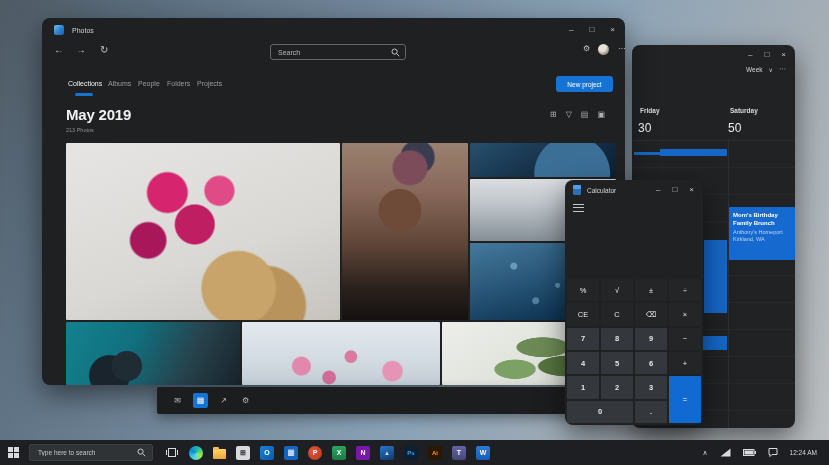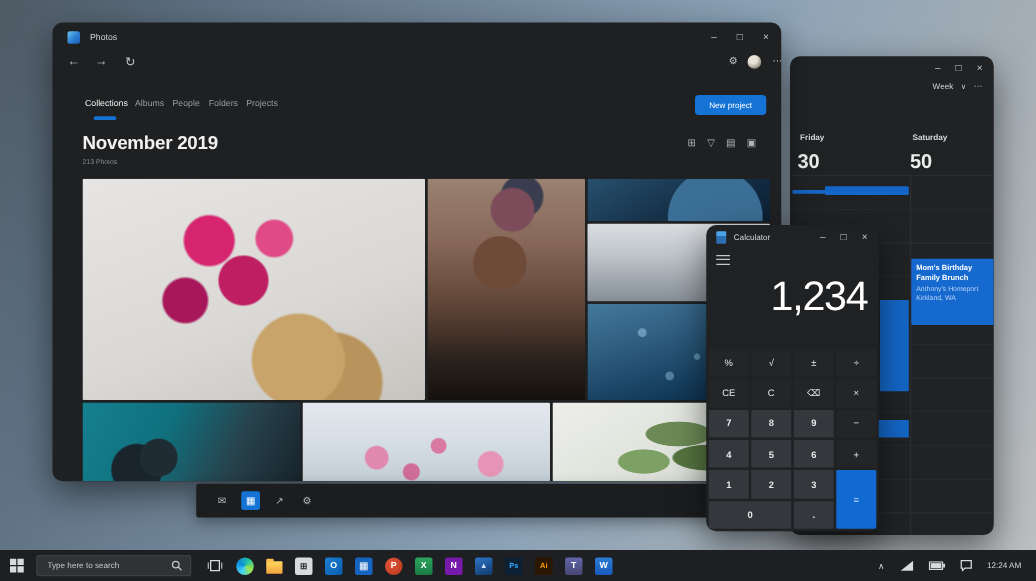--- a/index.html
+++ b/index.html
@@ -94,21 +94,21 @@
   .dock .d-active span { font-size:8px; color:#fff; }
 
   
   .calendar { left:632px; top:45px; width:163px; height:383px; z-index:2; background:#202224; overflow:hidden; }
   .c-ctls { position:absolute; right:9px; top:6px; display:flex; gap:12px; }
   .c-weekrow { position:absolute; right:9px; top:20px; display:flex; gap:6px; align-items:center; }
   .c-week { font-size:6.5px; color:#d6d7d8; }
   .c-chev { font-size:6px; color:#c2c3c4; }
   .c-more { font-size:7px; color:#c2c3c4; }
   .c-day { position:absolute; top:62px; font-size:6.5px; font-weight:700; color:#d9dadb; }
-  .c-date { position:absolute; top:76px; font-size:16px; color:#eceded;font-weight:bold; }
+  .c-date { position:absolute; top:76px; font-size:12px; color:#eceded; }
   .c-hline { position:absolute; left:0; top:95px; width:100%; height:1px; background:#2c2f32; }
   .c-hours { position:absolute; left:0; top:96px; width:100%; bottom:0;
     background:repeating-linear-gradient(180deg, rgba(0,0,0,0) 0 26px, #27292c 26px 27px); }
   .c-vline { position:absolute; left:96px; top:95px; width:1px; bottom:0; background:#2c2f32; }
   .c-allday-thin { position:absolute; left:2px; top:107px; width:26px; height:3px; background:#1467c8; }
   .c-allday { position:absolute; left:28px; top:104px; width:67px; height:7px; background:#1467c8; border-radius:1px; }
   .c-evt-tall { position:absolute; left:72px; top:195px; width:23px; height:73px; background:#1467c8; }
   .c-evt-small { position:absolute; left:61px; top:291px; width:34px; height:14px; background:#1467c8; }
   .c-card { position:absolute; left:97px; top:162px; width:66px; height:53px; background:#1669cf;
     padding:5px 4px; border-radius:1px; }
@@ -180,34 +180,41 @@
       <div class="winctls">
         <span class="ctl">–</span>
         <span class="ctl">□</span>
         <span class="ctl">×</span>
       </div>
     </div>
     <div class="p-nav">
       <span class="navbtn" style="left:12px">←</span>
       <span class="navbtn" style="left:34px">→</span>
       <span class="navbtn" style="left:58px">↻</span>
+      <div class="searchbox">
+        <input placeholder="Search" style="">
+        <svg class="ticon" width="9" height="9" viewBox="0 0 9 9" style="margin-right:5px">
+          <circle cx="3.6" cy="3.6" r="2.6" fill="none" stroke="#c2c3c4" stroke-width="1"></circle>
+          <line x1="5.6" y1="5.6" x2="8.2" y2="8.2" stroke="#c2c3c4" stroke-width="1"></line>
+        </svg>
+      </div>
       <span class="navbtn glyph" style="left:541px; font-size:8px">⚙</span>
       <div class="avatar" style="position:absolute; left:556px; top:2px"></div>
       <span class="navbtn glyph" style="left:576px; font-size:8px">⋯</span>
     </div>
     <div class="p-tabs">
       <span class="tab active" style="left:26px">Collections</span>
       <span class="tab" style="left:66px">Albums</span>
       <span class="tab" style="left:96px">People</span>
       <span class="tab" style="left:125px">Folders</span>
       <span class="tab" style="left:155px">Projects</span>
       <div class="tab-underline"></div>
       <button class="newproject">New project</button>
     </div>
-    <div class="p-heading">November 2019</div>
+    <div class="p-heading">May 2019</div>
     <div class="p-sub">213 Photos</div>
     <div class="p-tools">
       <span>⊞</span>
       <span>▽</span>
       <span>▤</span>
       <span>▣</span>
     </div>
     <div class="grid">
       <div class="tile t-flowers"></div>
       <div class="tile t-woman"></div>
@@ -262,21 +269,20 @@
     <div class="k-titlebar">
       <div class="k-icon"></div>
       <div class="k-title">Calculator</div>
       <div class="winctls" style="gap:12px">
         <span class="ctl">–</span>
         <span class="ctl">□</span>
         <span class="ctl">×</span>
       </div>
     </div>
     <div class="k-menu"></div>
-    <div class="k-display">1,234</div>
     <div class="keypad">
       <button class="key">%</button>
       <button class="key">√</button>
       <button class="key">±</button>
       <button class="key">÷</button>
       <button class="key">CE</button>
       <button class="key">C</button>
       <button class="key">⌫</button>
       <button class="key">×</button>
       <button class="key num">7</button>

